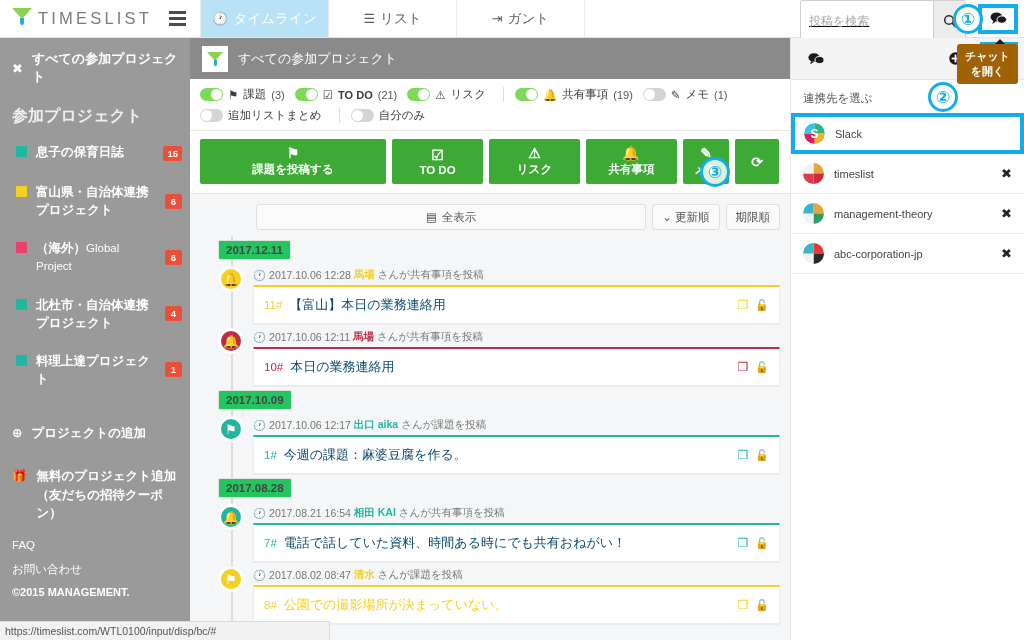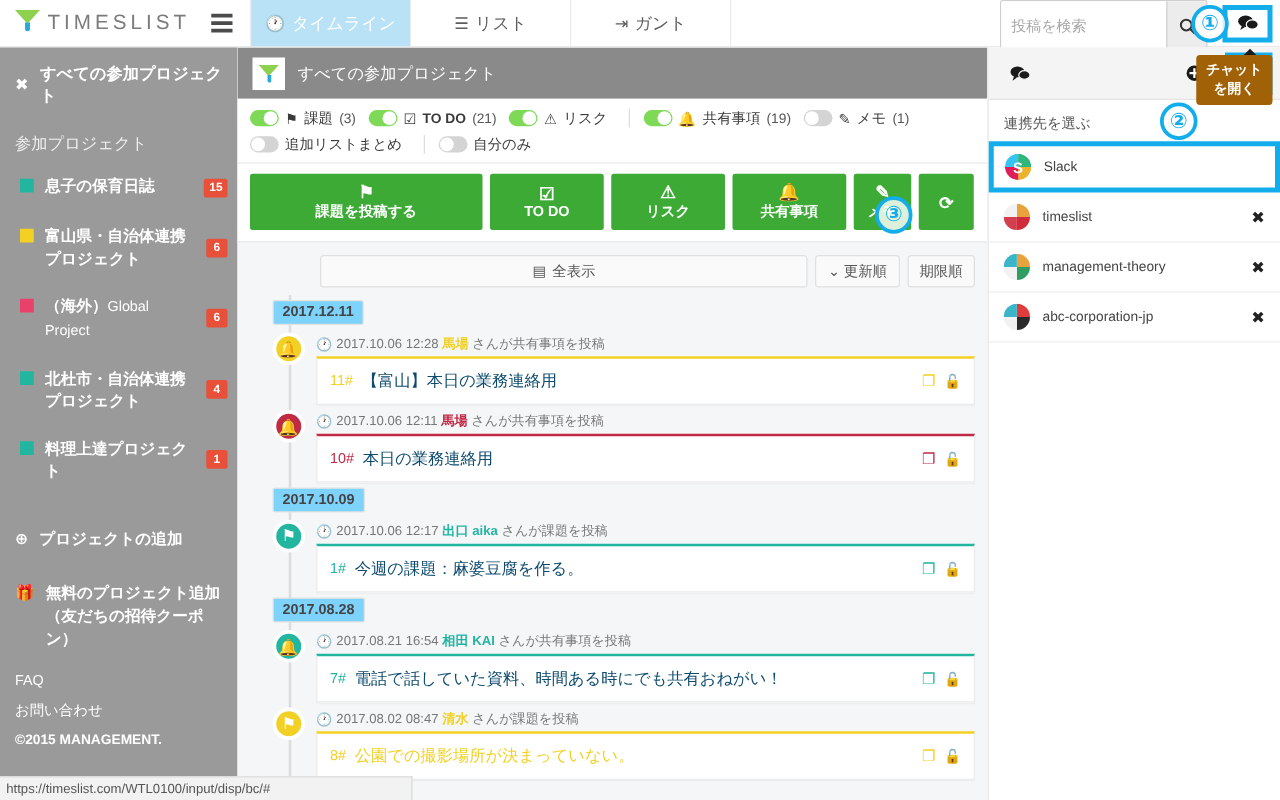--- a/index.html
+++ b/index.html
@@ -40,21 +40,21 @@
   .nav-tab {
     display: flex; align-items: center; justify-content: center; gap: 5px;
     width: 128px; font-size: 13.5px; color: #5d5d5d;
     border-left: 1px solid #ececec; cursor: pointer;
   }
   .nav-tab.active { background: #b9e2f7; color: #fff; }
   .nav-tab .ic { font-size: 13px; }
   .topbar-spacer { flex: 1; border-left: 1px solid #ececec; }
   .search-wrap {
     display: flex; align-items: center; margin: auto 0; height: 41px;
-    border: 1px solid #cfcfcf; border-radius: 2px; overflow: hidden; margin-right: 10px;
+    border: 1px solid #cfcfcf; border-radius: 2px; overflow: hidden; margin-right: 10px; text-decoration: underline;
   }
   .search-input {
     border: none; outline: none; width: 132px; height: 100%;
     font-size: 12px; padding: 0 8px; color: #555;
     font-family: "Liberation Sans", sans-serif; background: #fff;
   }
   .search-input::placeholder { color: #a8a8a8; }
   .search-btn {
     width: 32px; height: 100%; background: #ececec; border: none; border-left: 1px solid #cfcfcf;
     display: flex; align-items: center; justify-content: center; cursor: pointer;
@@ -86,21 +86,21 @@
 
   
   .sidebar {
     position: absolute; top: 38px; left: 0; width: 190px; bottom: 0;
     background: #9a9a9a; color: #fff; padding: 0 0 0 0; overflow: hidden;
   }
   .sb-head {
     display: flex; align-items: center; gap: 9px; padding: 12px 10px 12px 12px;
     font-size: 13px; font-weight: bold;
   }
-  .sb-label { padding: 8px 12px 6px; font-size: 13px; color: #efefef; }
+  .sb-label { padding: 8px 12px 6px; font-size: 16px; color: #efefef; font-weight: bold; }
   .sb-item {
     display: flex; align-items: flex-start; gap: 9px;
     padding: 10px 8px 10px 4px; cursor: pointer; position: relative; min-height: 40px; margin-left: 12px;
   }
   .sb-dot { width: 11px; height: 11px; flex: none; margin-top: 3px; }
   .sb-name { font-size: 12.5px; font-weight: bold; line-height: 1.45; flex: 1; padding-right: 6px; }
   .sb-name .lat { font-weight: normal; font-size: 11.5px; }
   .sb-badge {
     background: #e8503a; color: #fff; font-size: 9.5px; font-weight: bold;
     border-radius: 2px; padding: 2px 4px; align-self: center; flex: none; min-width: 17px; text-align: center;
@@ -162,21 +162,21 @@
   }
   .sbtn {
     height: 26px; padding: 0 9px; background: #fafafa; border: 1px solid #e0e0e0; border-radius: 3px;
     font-size: 11.5px; color: #555; cursor: pointer; display: flex; align-items: center; gap: 3px;
     font-family: "Liberation Sans", sans-serif;
   }
 
   .timeline { position: relative; padding: 0 10px 10px 10px; }
   .tl-rail { position: absolute; left: 41px; top: 0; bottom: 0; width: 2px; background: #dcdcdc; }
   .datechip {
-    display: inline-block; background: #7dd3fc; border: 1px solid #e2e2e2; border-radius: 2px;
+    display: inline-block; background: #22c55e; border: 1px solid #e2e2e2; border-radius: 2px;
     font-size: 11.5px; font-weight: bold; color: #444; padding: 3px 7px; margin: 4px 0 2px 18px;
     position: relative; z-index: 2;
   }
   .entry { display: flex; align-items: flex-start; gap: 9px; margin: 4px 0 0 0; position: relative; z-index: 2; }
   .bullet {
     width: 26px; height: 26px; border-radius: 50%; flex: none; margin-left: 18px;
     display: flex; align-items: center; justify-content: center; color: #fff; font-size: 13px;
     border: 3px solid #fff;
   }
   .entry-body { flex: 1; min-width: 0; }

